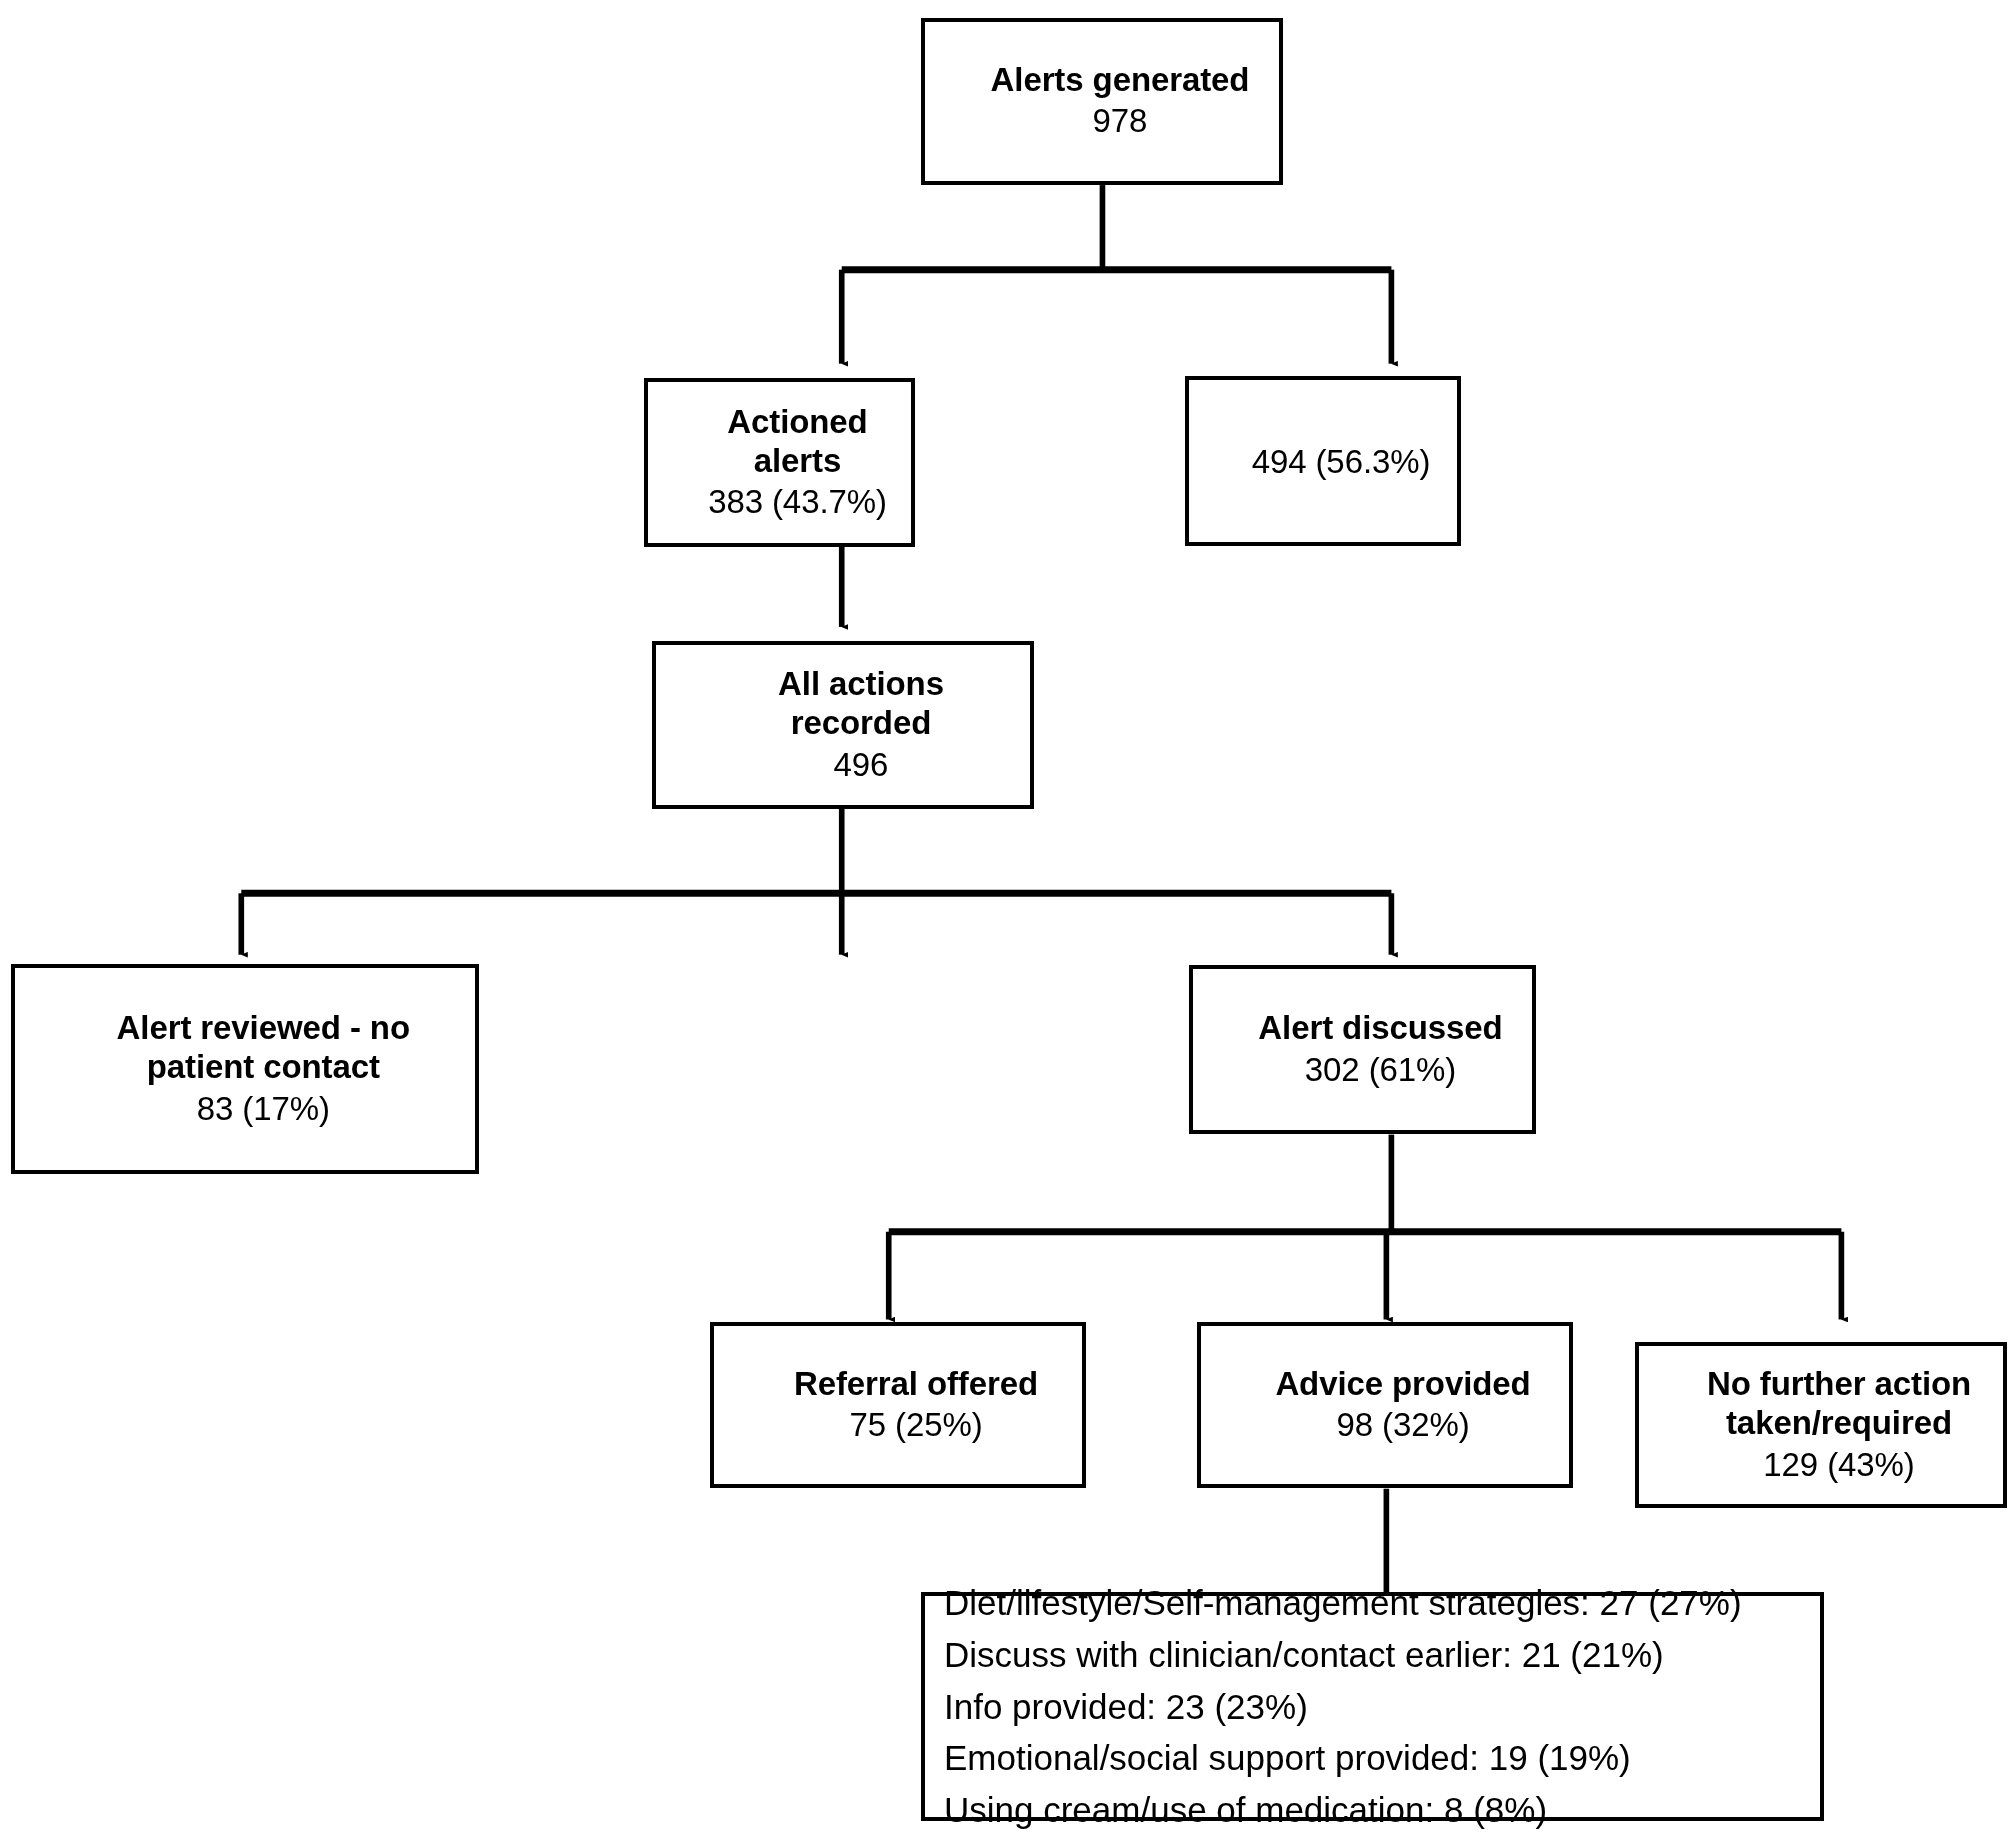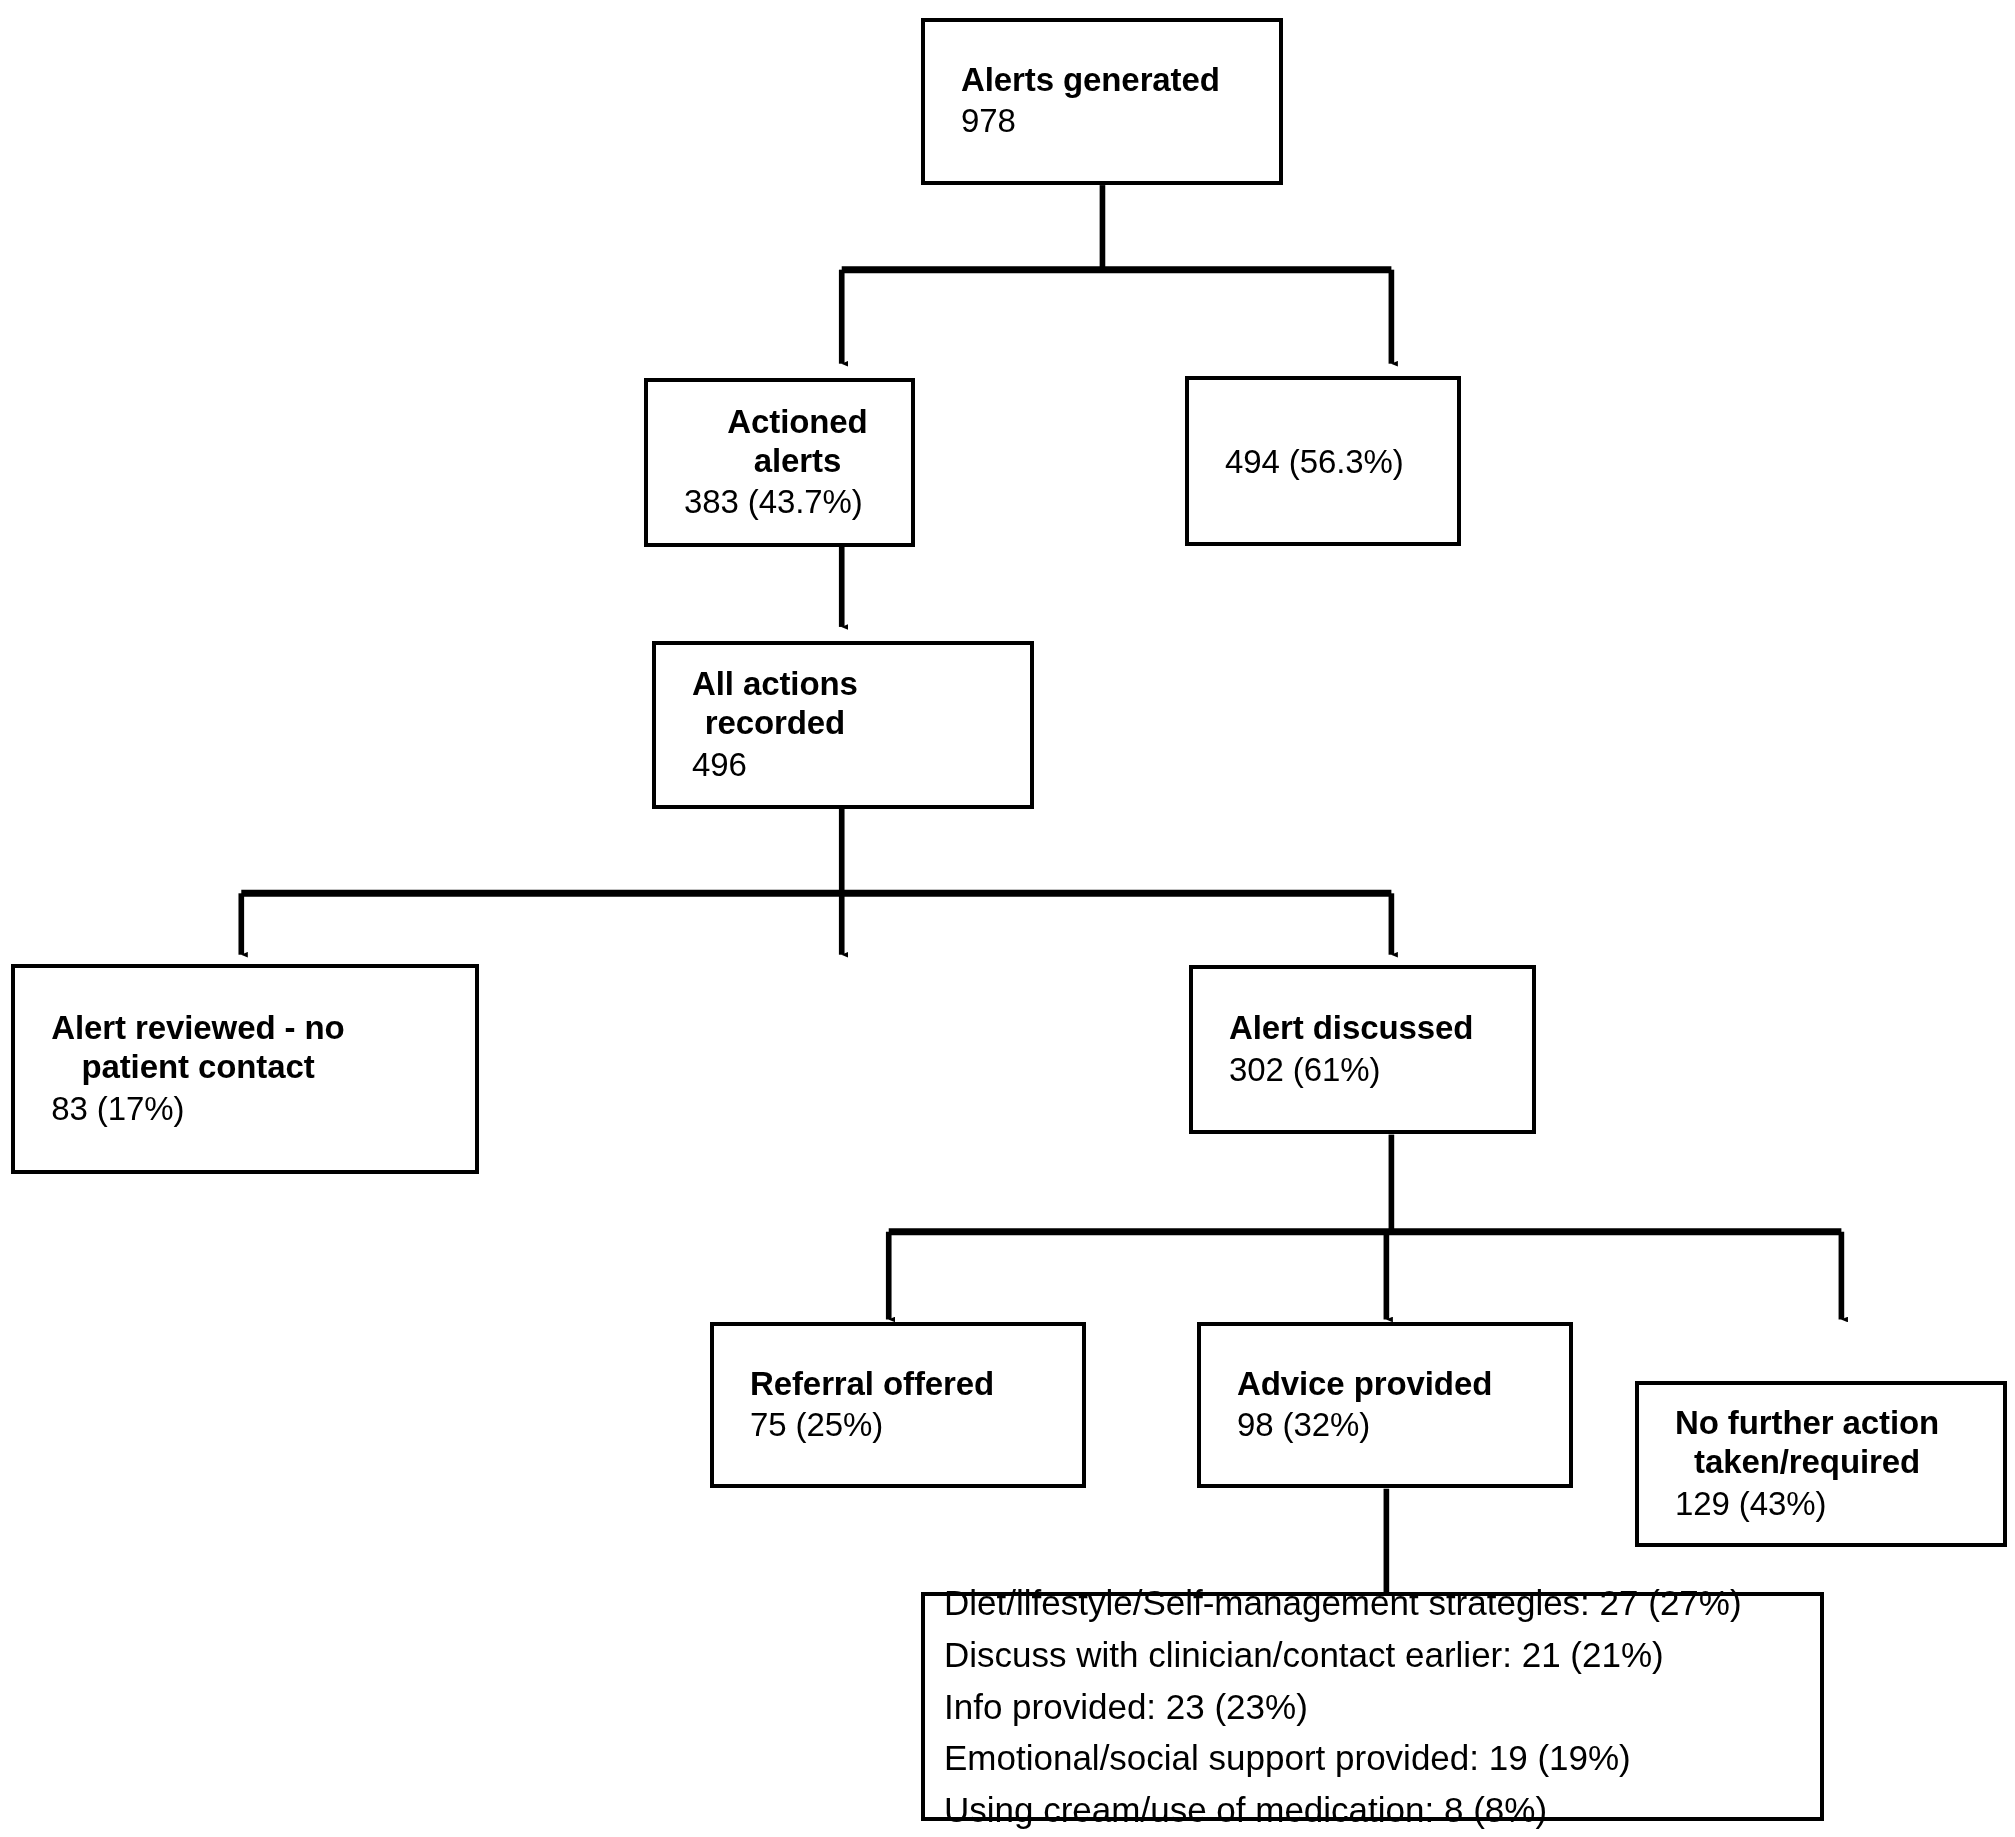--- a/index.html
+++ b/index.html
@@ -25,21 +25,21 @@
     height: 1838px;
     pointer-events: none;
   }
   .node {
     position: absolute;
     box-sizing: border-box;
     border: 4.4px solid #000000;
     background: #ffffff;
     display: flex;
     flex-direction: column;
-    align-items: flex-start;
+    align-items: center;
     justify-content: center;
     text-align: center;
     color: #000000;
     line-height: 1.18;
     padding-left: 36px;
   }
   .node .title {
     font-weight: bold;
     font-size: 33px;
     letter-spacing: -0.1px;
@@ -143,21 +143,21 @@
   <div class="node" style="left:710px; top:1322px; width:376px; height:166px;">
     <div class="title">Referral offered</div>
     <div class="value">75 (25%)</div>
   </div>
 
   <div class="node" style="left:1197px; top:1322px; width:376px; height:166px;">
     <div class="title">Advice provided</div>
     <div class="value">98 (32%)</div>
   </div>
 
-  <div class="node" style="left:1635px; top:1381px; width:372px; height:166px;">
+  <div class="node" style="left:1635px; top:1342px; width:372px; height:166px;">
     <div class="title">No further action
 taken/required</div>
     <div class="value">129 (43%)</div>
   </div>
 
   <div class="node list-node" style="left:921px; top:1592px; width:903px; height:229px;">
     <div class="list-line">Diet/lifestyle/Self-management strategies: 27 (27%)</div>
     <div class="list-line">Discuss with clinician/contact earlier: 21 (21%)</div>
     <div class="list-line">Info provided: 23 (23%)</div>
     <div class="list-line">Emotional/social support provided: 19 (19%)</div>

